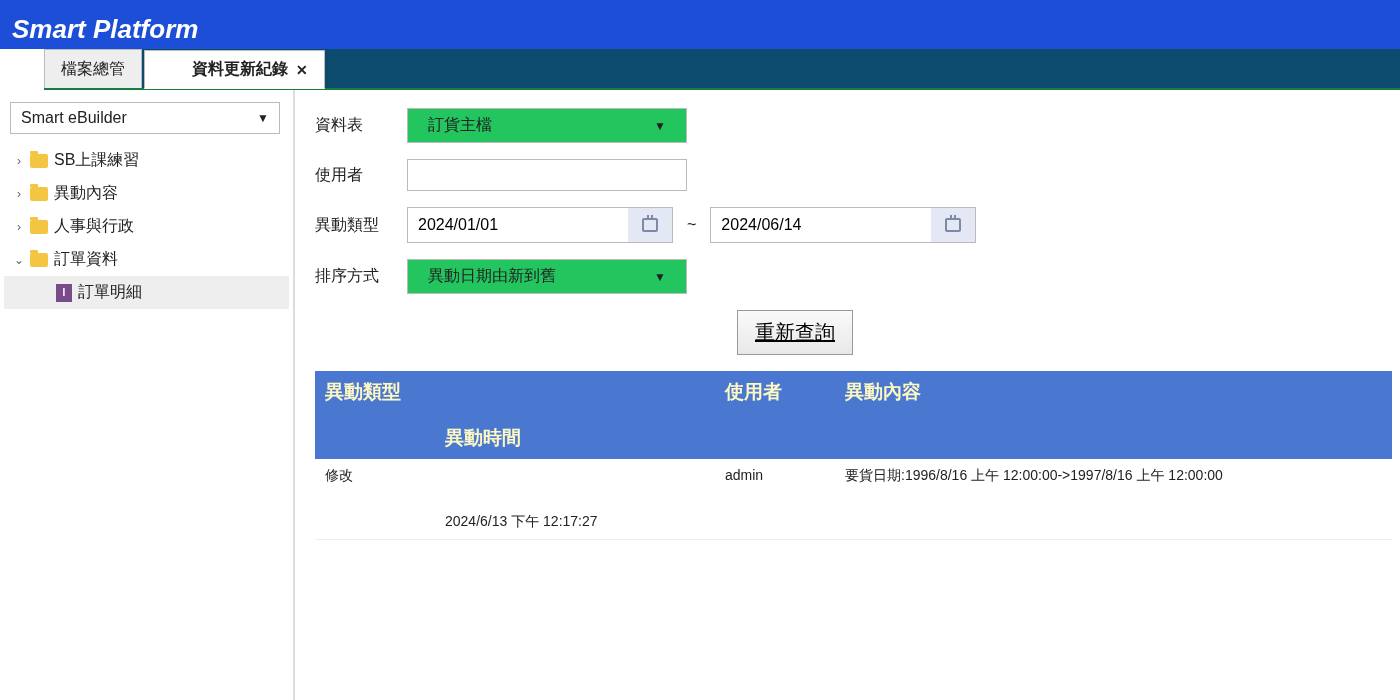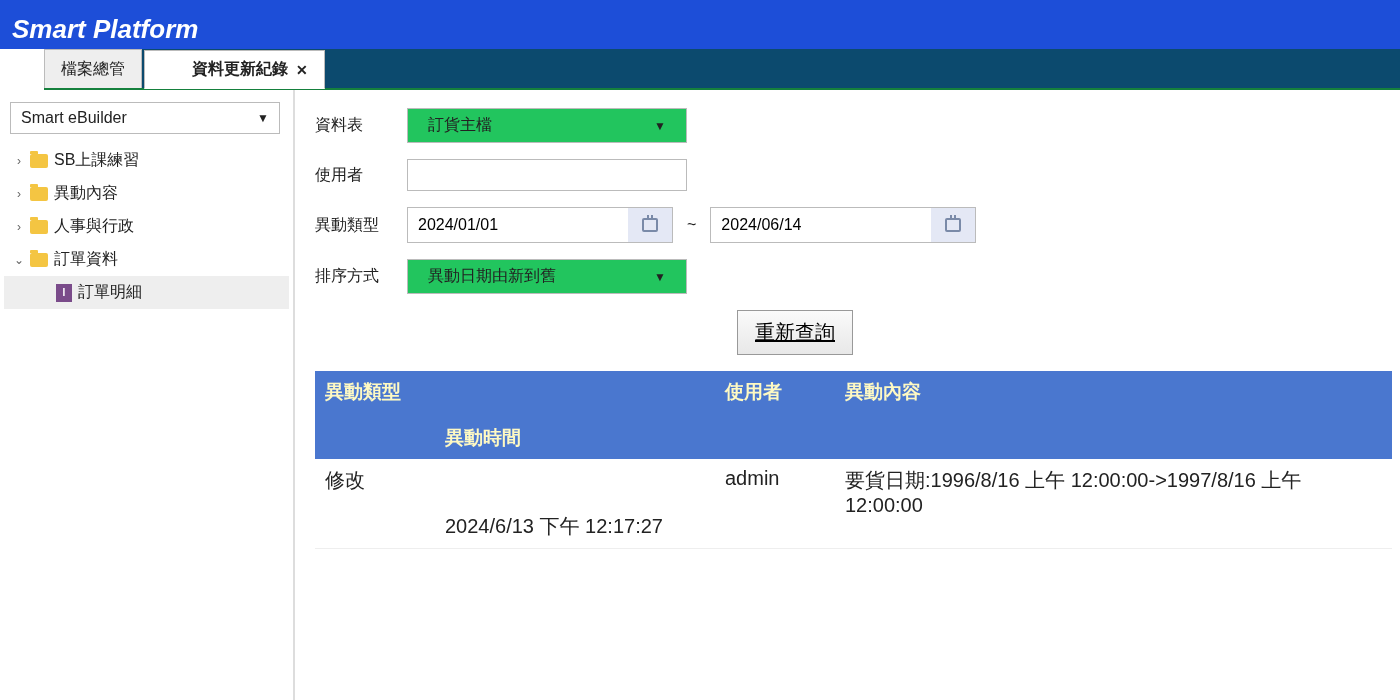--- a/index.html
+++ b/index.html
@@ -35,21 +35,21 @@
   .tilde { margin: 0 14px; font-size: 16px; }
   .requery-row { display: flex; justify-content: center; margin: 10px 0 16px 0; width: 960px; }
   .requery-btn { padding: 8px 17px; border: 1px solid #999; background: linear-gradient(#fafafa,#e8e8e8); cursor: pointer; font-size: 20px; text-decoration: underline; }
   .grid { width: calc(100% - 8px); }
   .grid-head { display: flex; background: #4a77cf; color: #fef9c3; font-weight: bold; font-size: 19px; }
   .grid-head > div, .grid-row > div { padding: 8px 10px; }
   .col-type { width: 120px; }
   .col-time { width: 280px; margin-top: 46px; }
   .col-user { width: 120px; }
   .col-content { flex: 1; }
-  .grid-row { display: flex; font-size: 20px; border-bottom: 1px solid #eee; }
+  .grid-row { display: flex; font-size: 14px; border-bottom: 1px solid #eee; }
   .caret { font-size: 12px; }
 </style>
 </head>
 <body>
 
 <div class="app-header">
   <div class="app-title">Smart Platform</div>
 </div>
 
 <div class="tab-bar">

